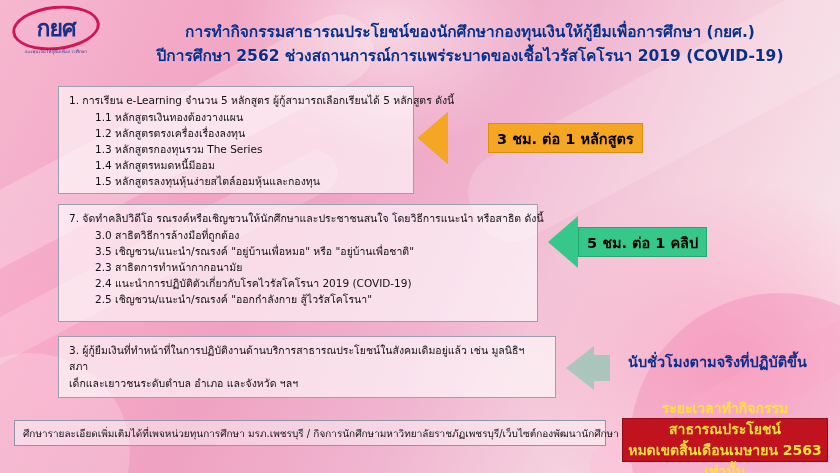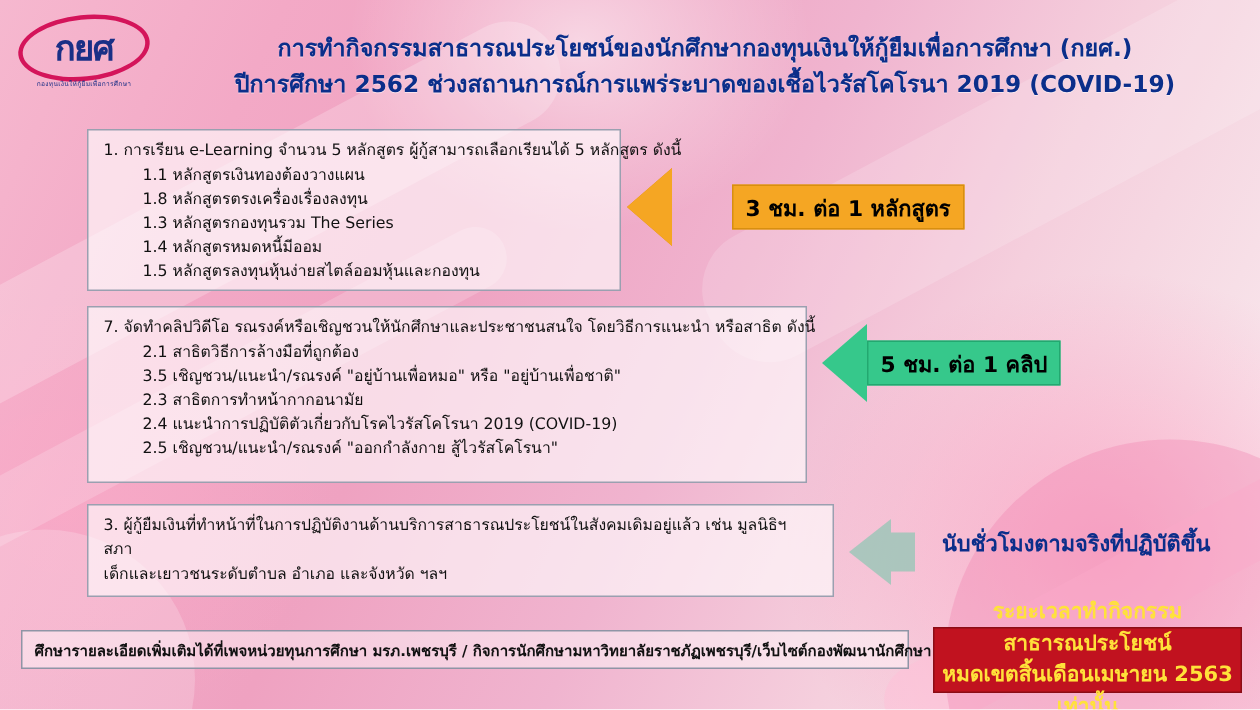--- a/index.html
+++ b/index.html
@@ -31,21 +31,21 @@
   .sw1 { width: 520px; height: 70px; left: -120px; top: 120px; background: rgba(255,255,255,0.22); }
   .sw2 { width: 420px; height: 42px; left: -60px; top: 240px; background: rgba(255,255,255,0.18); }
   .sw3 { width: 600px; height: 90px; right: -200px; top: 30px; background: rgba(255,255,255,0.16); }
   .sw4 { width: 380px; height: 48px; right: -110px; bottom: 60px; background: rgba(255,190,215,0.45); }
   .sw5 { width: 300px; height: 300px; right: -90px; bottom: -120px; border-radius: 50%; background: rgba(240,120,170,0.30); transform: none; }
   .sw6 { width: 200px; height: 200px; left: -70px; bottom: -80px; border-radius: 50%; background: rgba(255,255,255,0.20); transform: none; }
 
   
   .logo {
     position: absolute; left: 8px; top: 6px; width: 96px; height: 62px;
-    display: flex; align-items: flex-end; justify-content: center;
+    display: flex; align-items: flex-start; justify-content: center;
   }
   .logo-badge {
     width: 92px; height: 58px;
     display:flex; flex-direction:column; align-items:center; justify-content:center;
     position: relative;
   }
   .logo-badge .ring {
     position:absolute; left:2px; top:0; width:88px; height:44px;
     border: 3px solid #d4145a; border-radius: 50%;
     transform: rotate(-6deg);
@@ -122,21 +122,21 @@
     position: absolute; left: 628px; top: 350px;
     font-size: 14.5px; font-weight: 700; color: #0b2e8a; white-space: nowrap;
   }
 
   
   .footnote {
     position: absolute; left: 14px; top: 420px; width: 592px; height: 26px;
     background: rgba(255,255,255,0.45);
     border: 1px solid #8f95a6;
     display: flex; align-items: center; padding: 0 8px;
-    font-size: 10px; color: #111; white-space: nowrap; font-weight: bold;
+    font-size: 10px; color: #111; white-space: nowrap;
   }
   .redbox {
     position: absolute; right: 12px; top: 418px; width: 206px; height: 44px;
     background: #c1121f; border: 1px solid #8b0d16;
     display: flex; flex-direction: column; align-items: center; justify-content: center;
     color: #ffe23a; font-size: 14px; font-weight: 700; line-height: 1.5; text-align: center;
   }
 </style>
 </head>
 <body>
@@ -159,34 +159,34 @@
   </div>
 
   <div class="title-wrap">
     <div class="title1">การทำกิจกรรมสาธารณประโยชน์ของนักศึกษากองทุนเงินให้กู้ยืมเพื่อการศึกษา  (กยศ.)</div>
     <div class="title2">ปีการศึกษา 2562 ช่วงสถานการณ์การแพร่ระบาดของเชื้อไวรัสโคโรนา  2019 (COVID-19)</div>
   </div>
 
   <div class="box" id="box1">
     <div class="line head">1. การเรียน e-Learning จำนวน 5 หลักสูตร ผู้กู้สามารถเลือกเรียนได้  5 หลักสูตร ดังนี้</div>
     <div class="line ind">1.1 หลักสูตรเงินทองต้องวางแผน</div>
-    <div class="line ind">1.8 หลักสูตรตรงเครื่องเรื่องลงทุน</div>
+    <div class="line ind">1.2 หลักสูตรตรงเครื่องเรื่องลงทุน</div>
     <div class="line ind">1.3 หลักสูตรกองทุนรวม The Series</div>
     <div class="line ind">1.4 หลักสูตรหมดหนี้มีออม</div>
     <div class="line ind">1.5 หลักสูตรลงทุนหุ้นง่ายสไตล์ออมหุ้นและกองทุน</div>
   </div>
 
   <div class="arrow" id="arrow1">
     <div class="head"></div>
     <div class="body">3 ชม. ต่อ 1 หลักสูตร</div>
   </div>
 
   <div class="box" id="box2">
     <div class="line head">7. จัดทำคลิปวิดีโอ  รณรงค์หรือเชิญชวนให้นักศึกษาและประชาชนสนใจ โดยวิธีการแนะนำ หรือสาธิต  ดังนี้</div>
-    <div class="line ind">2.1 สาธิตวิธีการล้างมือที่ถูกต้อง</div>
+    <div class="line ind">3.0 สาธิตวิธีการล้างมือที่ถูกต้อง</div>
     <div class="line ind">3.5 เชิญชวน/แนะนำ/รณรงค์ "อยู่บ้านเพื่อหมอ" หรือ "อยู่บ้านเพื่อชาติ"</div>
     <div class="line ind">2.3 สาธิตการทำหน้ากากอนามัย</div>
     <div class="line ind">2.4 แนะนำการปฏิบัติตัวเกี่ยวกับโรคไวรัสโคโรนา 2019 (COVID-19)</div>
     <div class="line ind">2.5 เชิญชวน/แนะนำ/รณรงค์ "ออกกำลังกาย  สู้ไวรัสโคโรนา"</div>
   </div>
 
   <div class="arrow" id="arrow2">
     <div class="head"></div>
     <div class="body">5 ชม. ต่อ 1 คลิป</div>
   </div>

